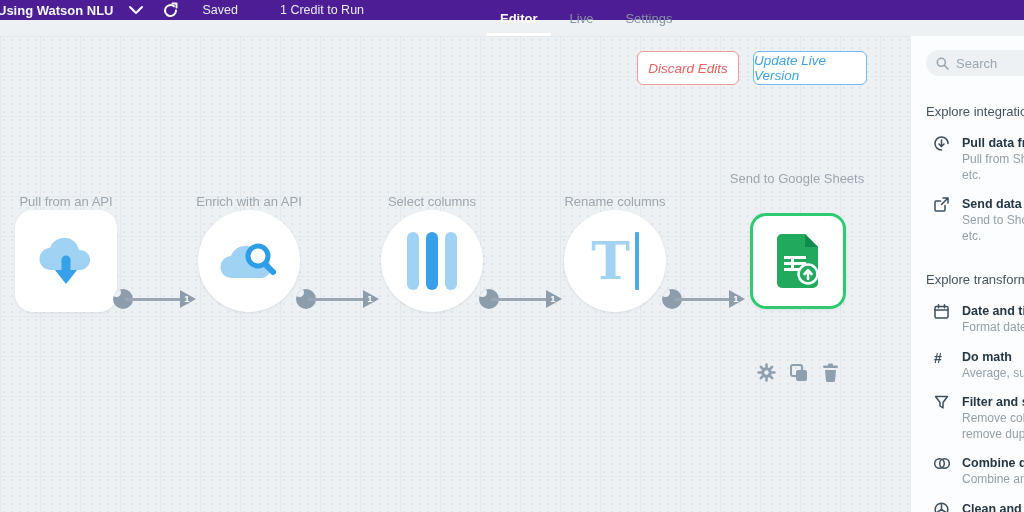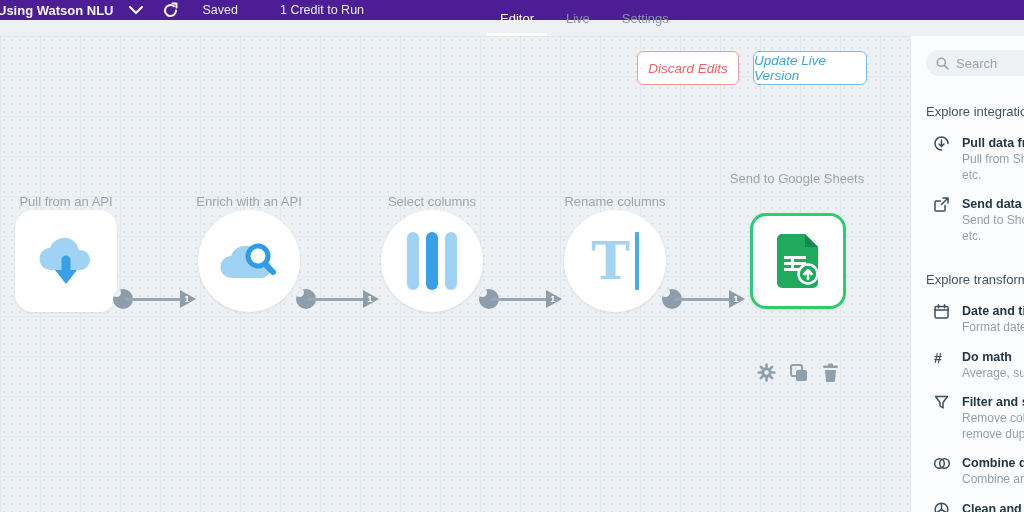--- a/index.html
+++ b/index.html
@@ -11,21 +11,21 @@
             display:flex; align-items:center; color:#fff; z-index:30; }
   .flow-title { font-size:13px; font-weight:700; color:#f4f7f9; margin-left:-3px; white-space:nowrap; }
   .hicon { display:inline-flex; align-items:center; justify-content:center; cursor:pointer; }
   .chev { margin-left:14px; }
   .refresh { margin-left:18px; }
   .saved { margin-left:24px; font-size:12.5px; color:#e8edf1; }
   .credits { margin-left:42px; font-size:12.5px; color:#e8edf1; }
   .tabs { position:absolute; left:484px; top:0; height:36px; display:flex; }
   .tab { height:36px; display:flex; align-items:center; padding:0 16px; font-size:13px;
          color:#8493a0; cursor:pointer; position:relative; }
-  .tab.active { color:#ffffff; font-weight:400; }
+  .tab.active { color:#ffffff; font-weight:700; }
   .tab.active::after { content:""; position:absolute; left:3px; right:3px; bottom:0; height:3px; background:#ffffff; }
 
   
   .canvas { position:absolute; left:0; top:36px; width:910px; height:476px;
             background-color:#eef1f4;
             background-image:
               linear-gradient(#e3e8ed 1px, transparent 1px),
               linear-gradient(90deg,#e3e8ed 1px, transparent 1px),
               radial-gradient(#dde3ea 0.8px, transparent 1.1px);
             background-size:40px 40px, 40px 40px, 8px 8px; }

